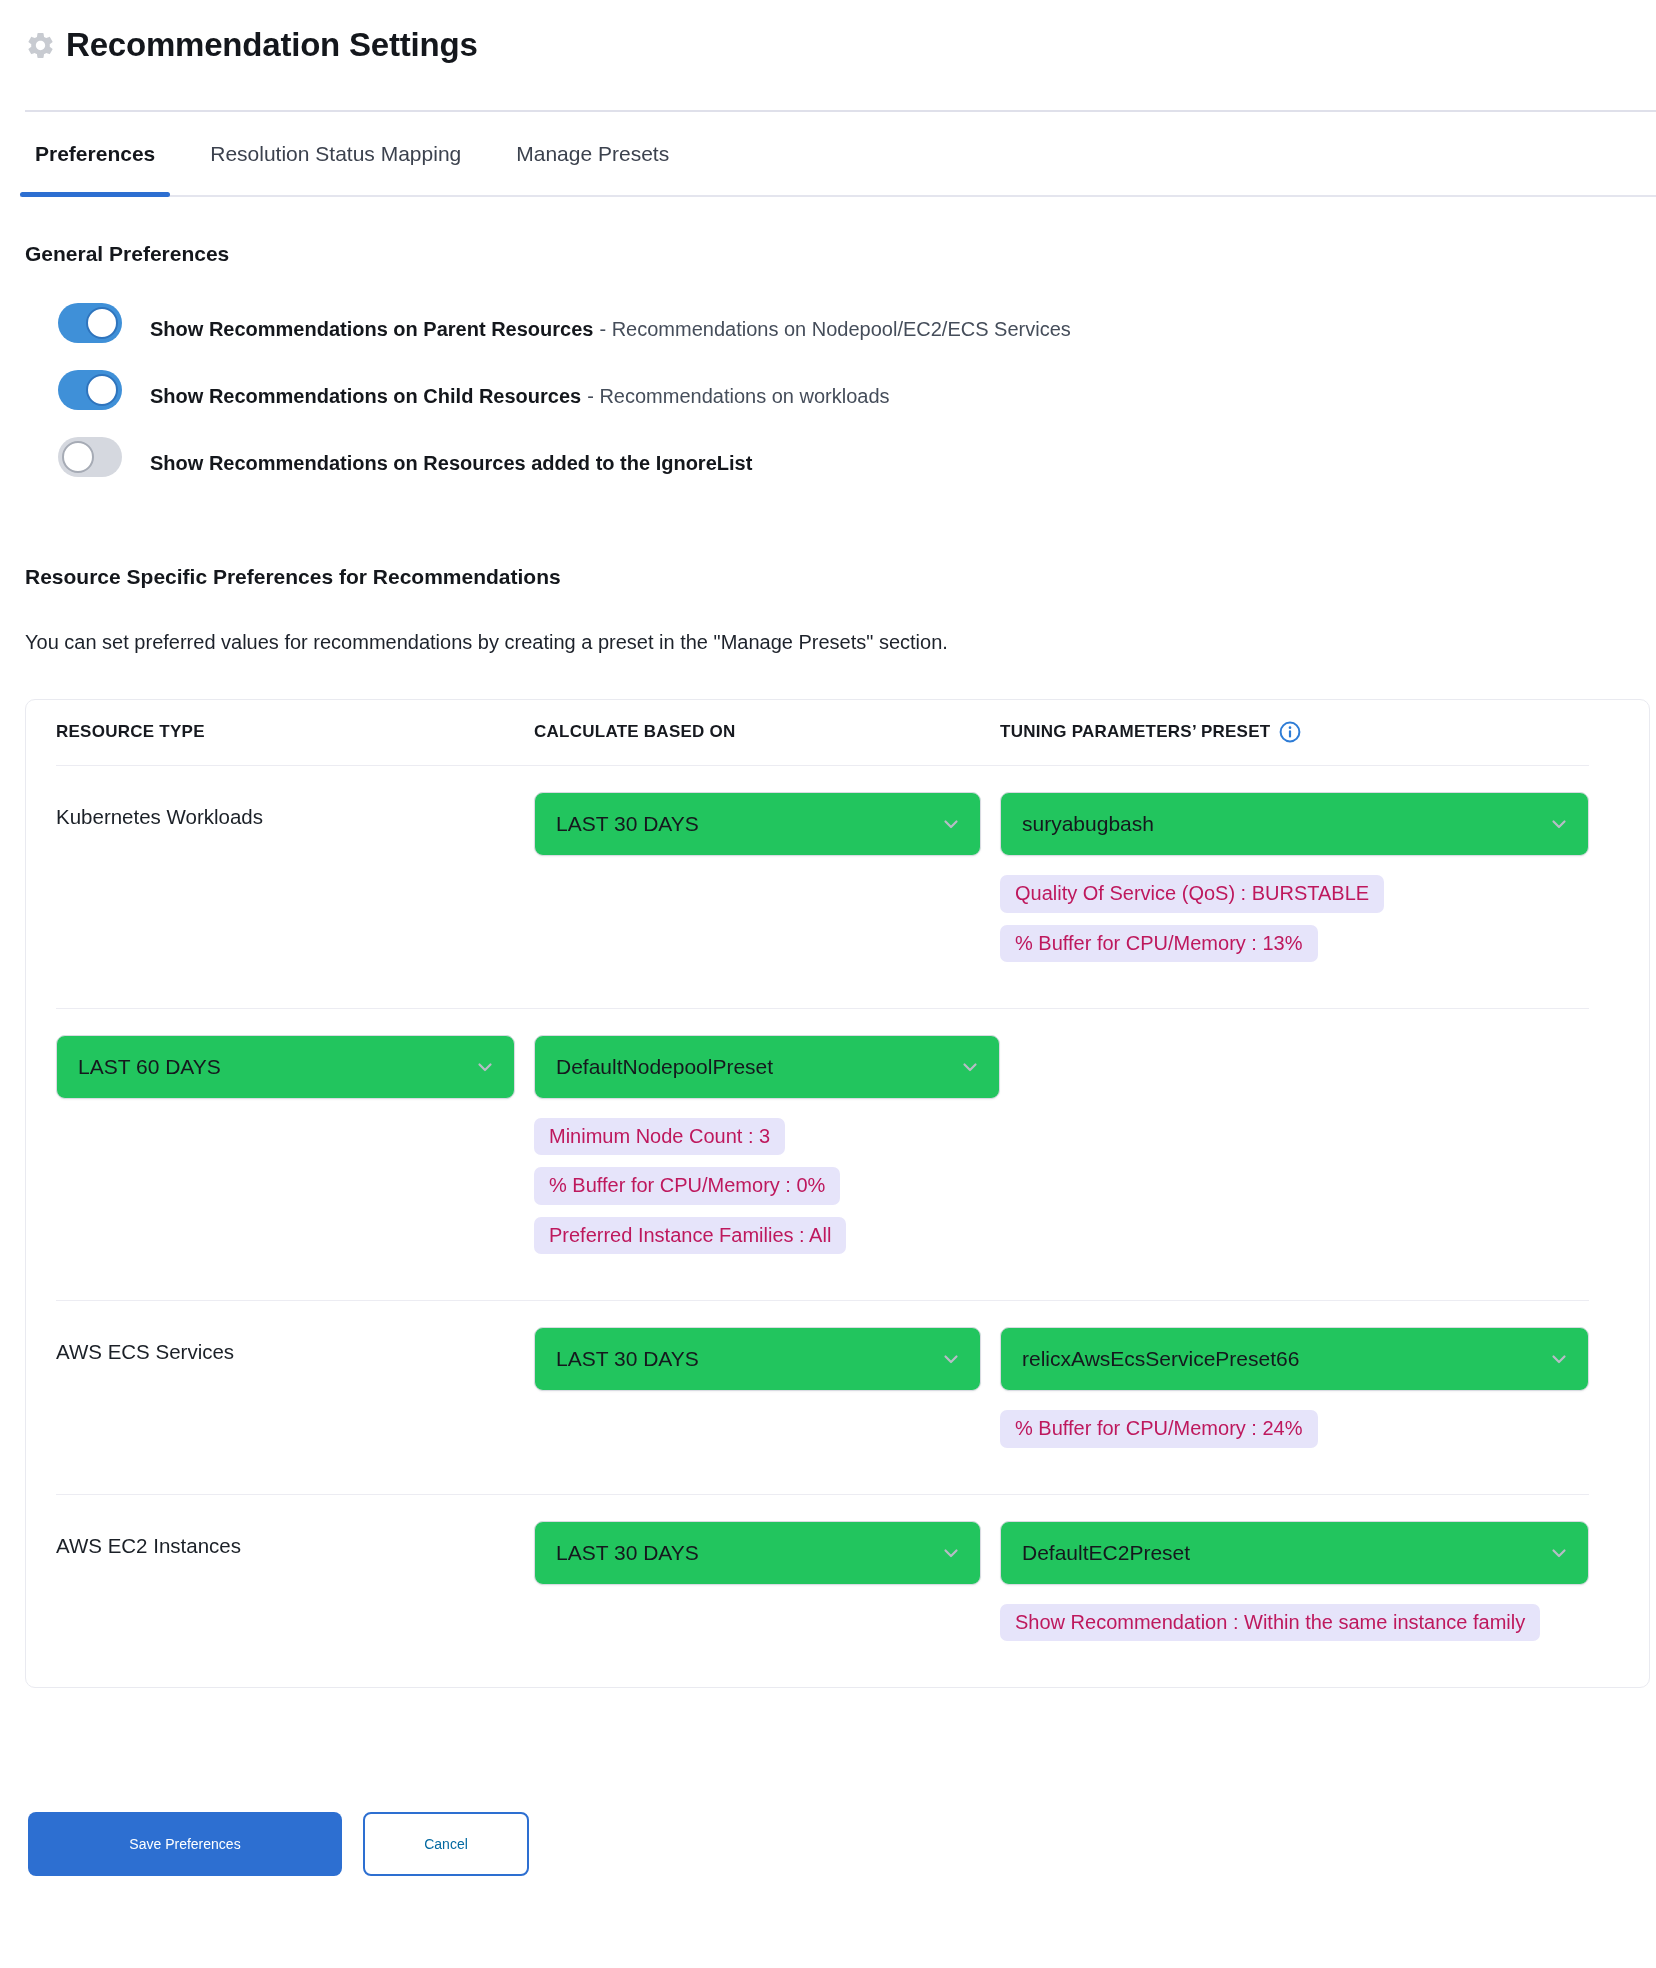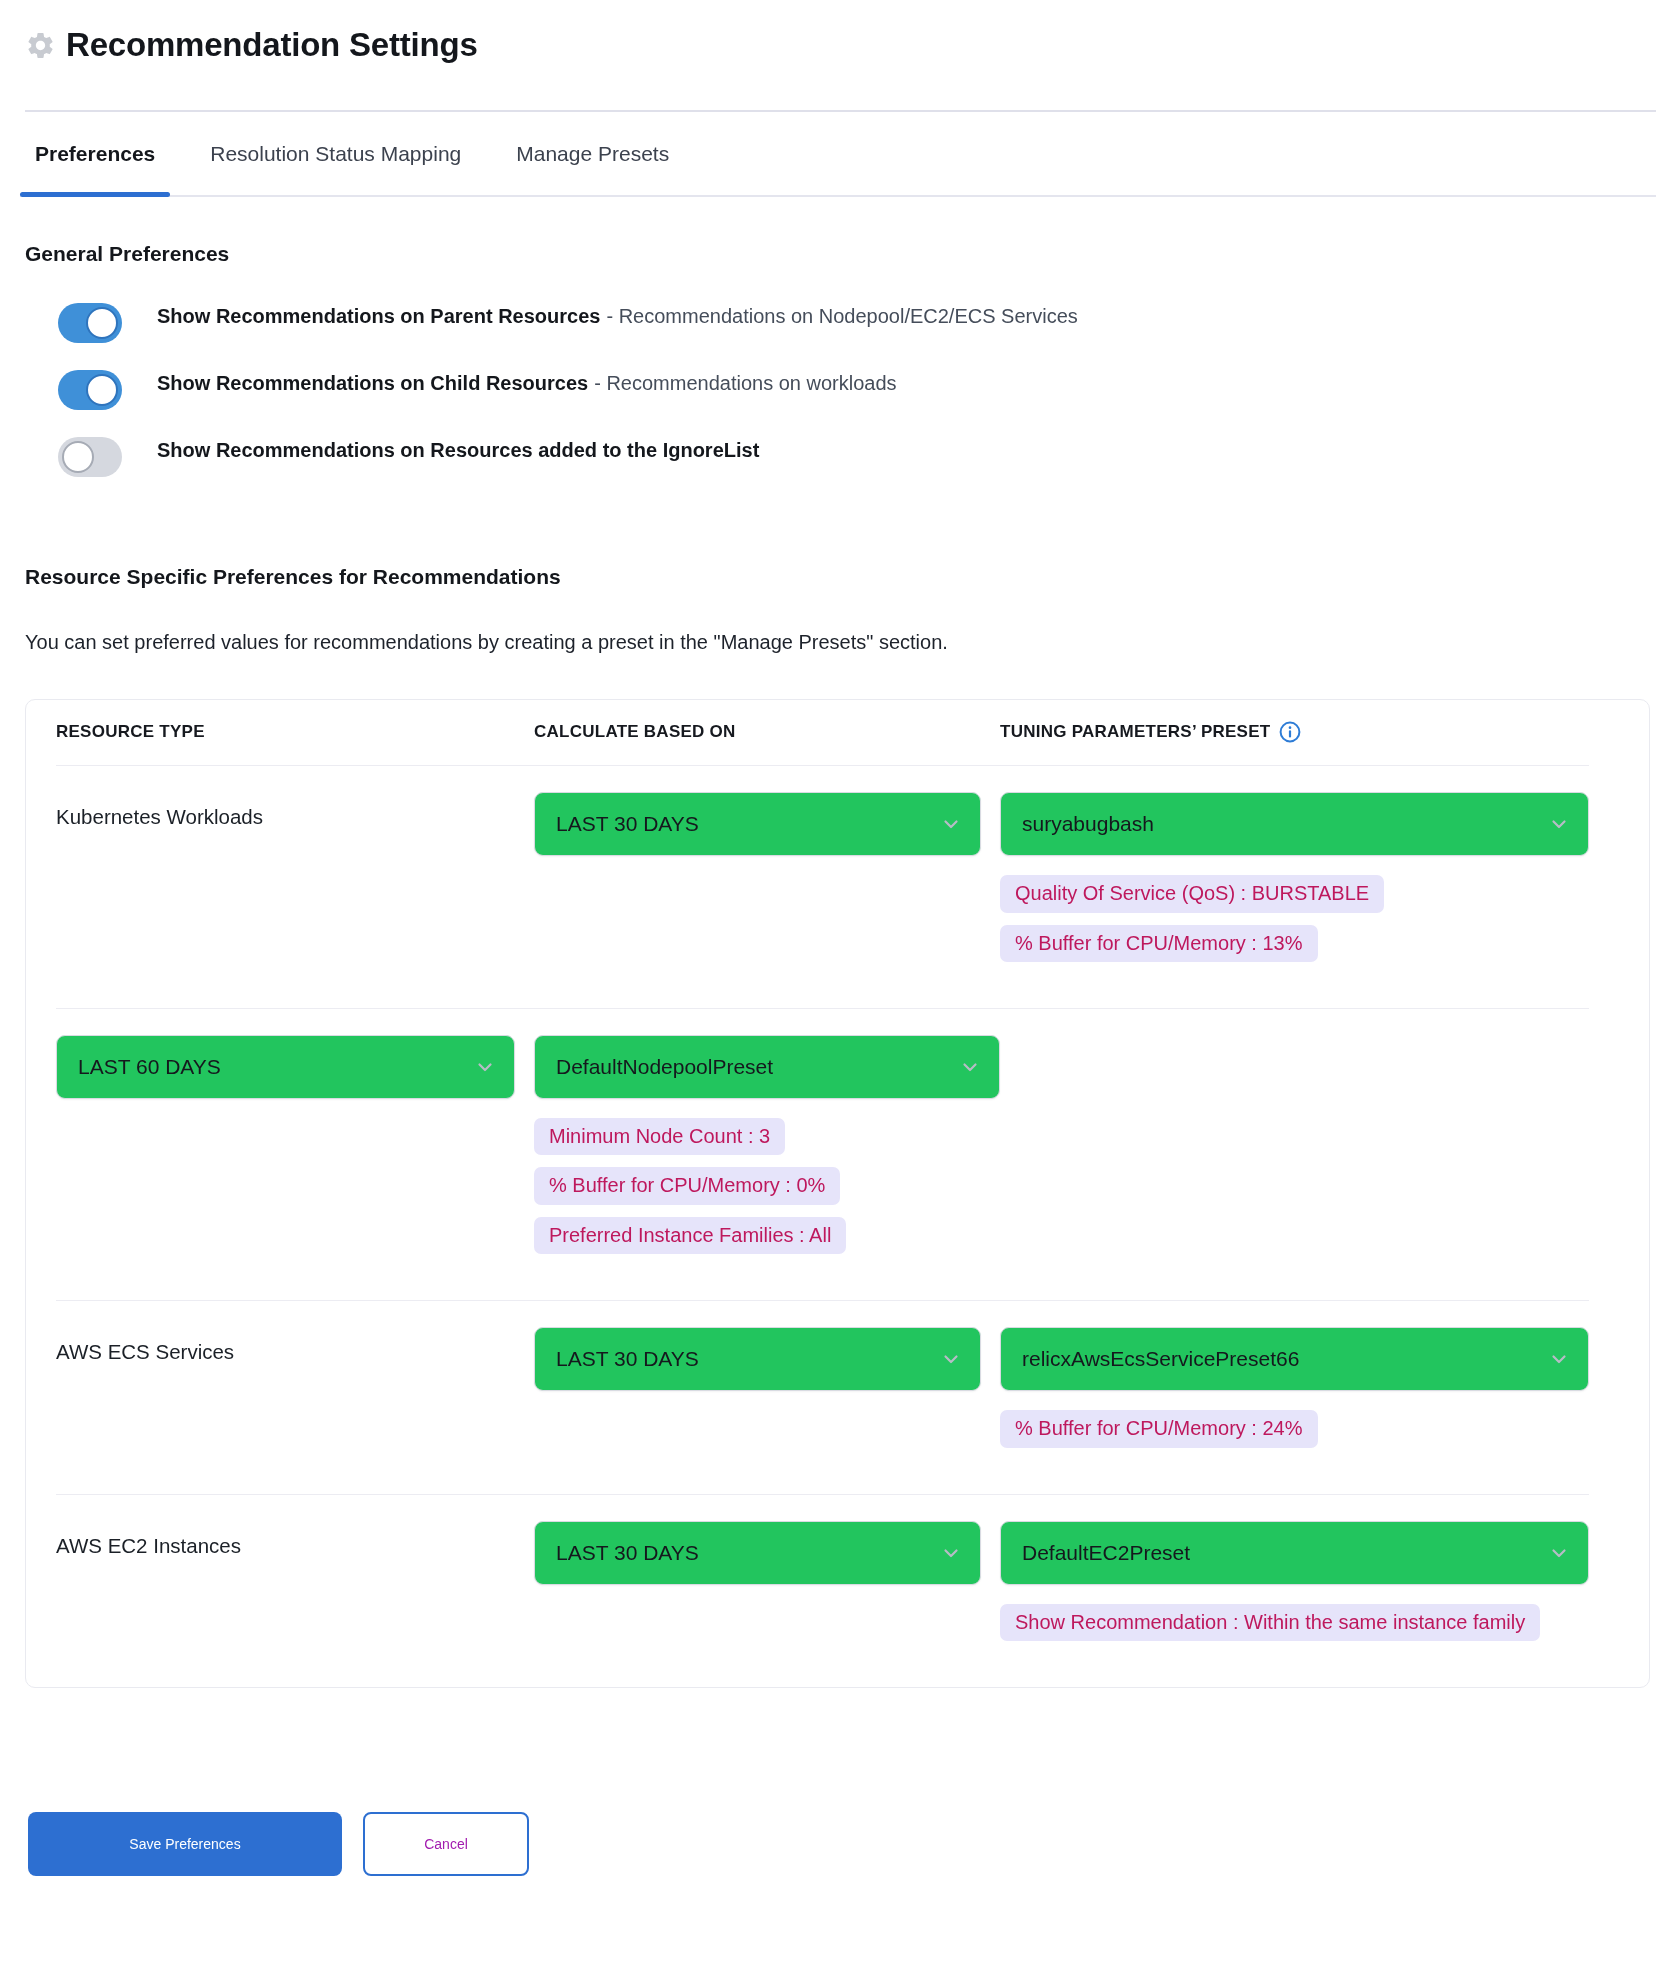--- a/index.html
+++ b/index.html
@@ -21,21 +21,21 @@
           margin-left:-5px; border-bottom:2px solid #e4e5ee; position:relative; }
   .tab { position:relative; height:100%; display:flex; align-items:center;
          padding:0 15px; font-size:21px; font-weight:500; color:#3c424e; cursor:pointer; }
   .tab.active { color:#14171c; font-weight:700; }
   .tab.active::after { content:""; position:absolute; left:0; right:0; bottom:-2px;
          height:5px; border-radius:4px; background:#2d6fd1; }
 
   
   .h2 { margin:45px 0 0; font-size:21px; font-weight:700; color:#14171c; line-height:1.1; }
   .toggle-rows { margin-top:38px; }
-  .toggle-row { display:flex; align-items:flex-start; gap:35px; margin-bottom:27px; padding-left:33px; }
+  .toggle-row { display:flex; align-items:flex-end; gap:28px; margin-bottom:27px; padding-left:33px; }
   .switch { width:64px; height:40px; border-radius:20px; background:#d5d8df;
             position:relative; flex:0 0 auto; cursor:pointer; }
   .switch .knob { position:absolute; top:4px; left:4px; width:32px; height:32px;
             border-radius:50%; background:#fff; border:2px solid #a6abb5; }
   .switch.on { background:#3f90d8; }
   .switch.on .knob { left:auto; right:4px; border-color:#2f74bd; }
   .toggle-label { font-size:20px; font-weight:700; color:#14171c; line-height:1.35; }
   .toggle-desc { font-weight:400; color:#454d5a; margin-left:6px; }
   .toggle-desc:empty { display:none; }
 
@@ -63,21 +63,21 @@
   .badges { margin-top:19px; display:flex; flex-direction:column; align-items:flex-start; gap:12px; }
   .badge { background:#e6e4fa; color:#be185d; font-size:20px; font-weight:500;
            padding:5px 15px 6px; border-radius:7px; line-height:1.32; max-width:100%; }
 
   
   .footer { margin-top:124px; display:flex; gap:21px; padding-left:3px; }
   .btn { height:64px; display:flex; align-items:center; justify-content:center;
          font-family:"Liberation Sans", sans-serif; font-size:14px; font-weight:400;
          border-radius:8px; cursor:pointer; }
   .btn-primary { min-width:314px; padding:0 30px; background:#2d6fd1; color:#ffffff; border:none; }
-  .btn-secondary { min-width:166px; padding:8px 26px; background:#ffffff; color:#a21caf;
+  .btn-secondary { min-width:166px; padding:8px 26px; background:#ffffff; color:#0369a1;
          border:2px solid #2d6fd1; }
 </style>
 </head>
 <body>
 
 <div class="page">
 
   <div class="hdr">
     <svg class="gear" viewBox="0 0 24 24">
       <path fill="#c8cbd1" d="M19.14 12.94c.04-.3.06-.61.06-.94 0-.32-.02-.64-.07-.94l2.03-1.58c.18-.14.23-.41.12-.61l-1.92-3.32c-.12-.22-.37-.29-.59-.22l-2.39.96c-.5-.38-1.03-.7-1.62-.94l-.36-2.54c-.04-.24-.24-.41-.48-.41h-3.84c-.24 0-.43.17-.47.41l-.36 2.54c-.59.24-1.13.57-1.62.94l-2.39-.96c-.22-.08-.47 0-.59.22L2.74 8.87c-.12.21-.08.47.12.61l2.03 1.58c-.05.3-.09.63-.09.94s.02.64.07.94l-2.03 1.58c-.18.14-.23.41-.12.61l1.92 3.32c.12.22.37.29.59.22l2.39-.96c.5.38 1.03.7 1.62.94l.36 2.54c.05.24.24.41.48.41h3.84c.24 0 .44-.17.47-.41l.36-2.54c.59-.24 1.13-.56 1.62-.94l2.39.96c.22.08.47 0 .59-.22l1.92-3.32c.12-.22.07-.47-.12-.61l-2.01-1.58zM12 15.6c-1.98 0-3.6-1.62-3.6-3.6s1.62-3.6 3.6-3.6 3.6 1.62 3.6 3.6-1.62 3.6-3.6 3.6z"></path>

